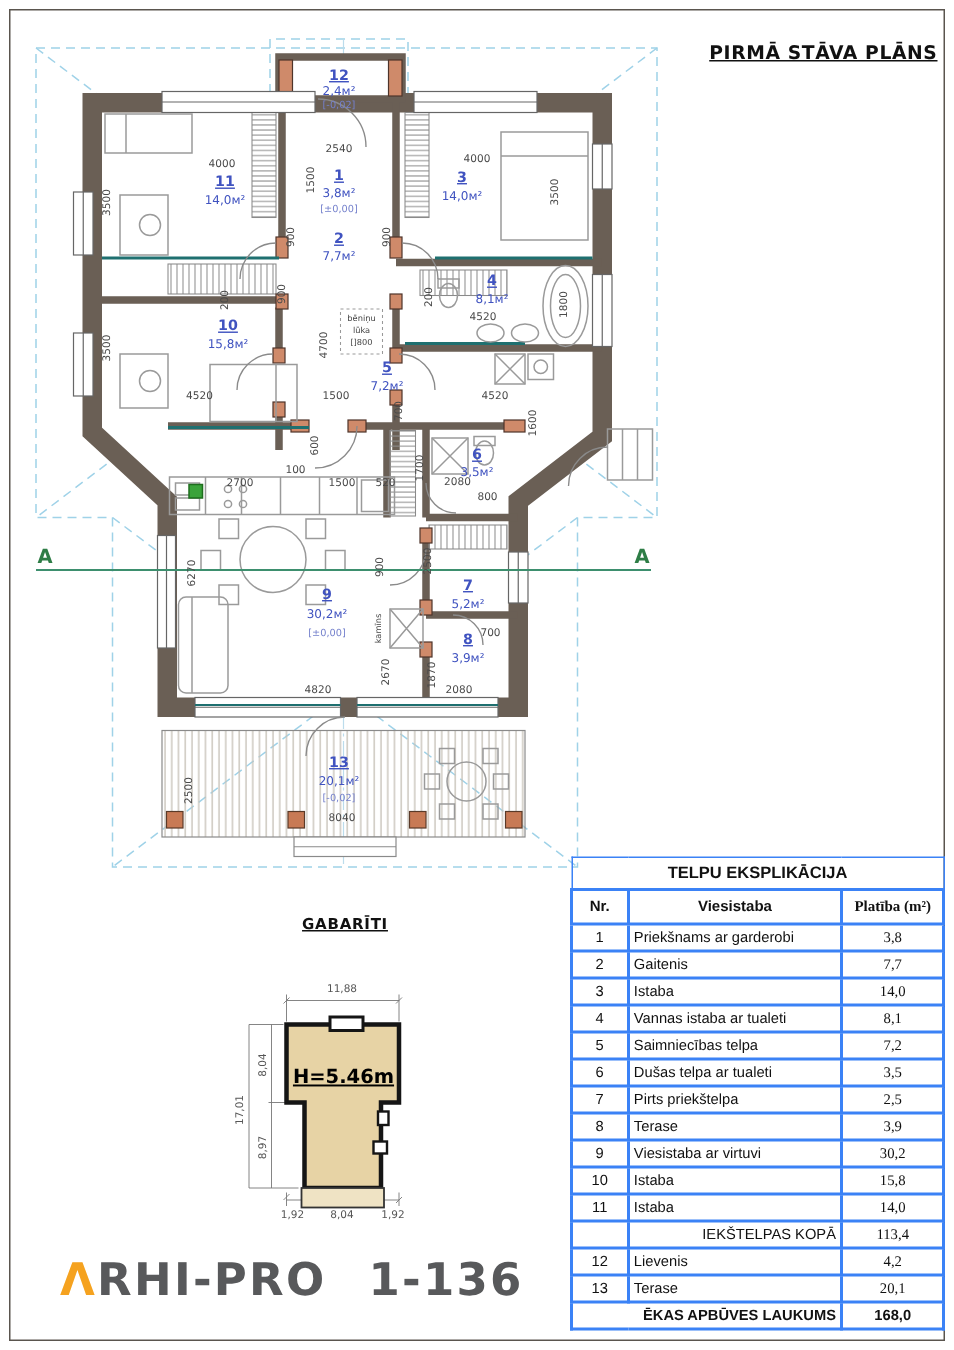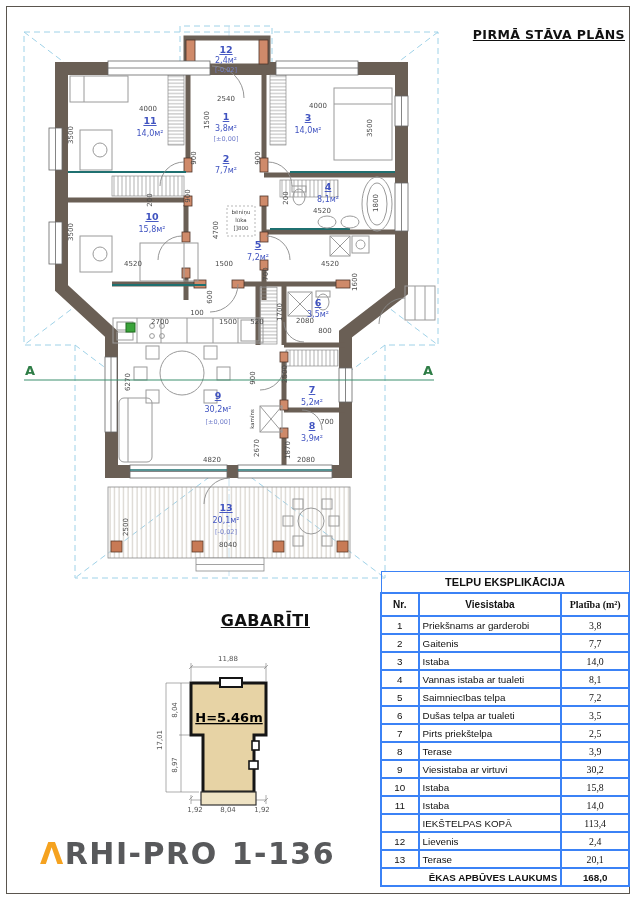--- a/index.html
+++ b/index.html
@@ -9,38 +9,38 @@
   
   svg text{font-family:"DejaVu Sans",sans-serif;}
   .dim{font-size:7px;fill:#4a4a4a;text-anchor:middle;}
   .rn{font-size:9.5px;font-weight:bold;fill:#4053c0;text-anchor:middle;text-decoration:underline;}
   .ra{font-size:8px;fill:#4053c0;text-anchor:middle;}
   .rl{font-size:6.5px;fill:#7480cc;text-anchor:middle;}
   .tiny{font-size:5.5px;fill:#444;text-anchor:middle;}
   .amark{font-size:13px;font-weight:bold;fill:#2e7d46;text-anchor:middle;}
   .furn{stroke:#9a9a9a;stroke-width:1;fill:none;}
   
-  .gab-title{position:absolute;left:150px;top:611px;width:160px;text-align:right;font-family:"DejaVu Sans",sans-serif;font-weight:bold;font-size:16px;letter-spacing:.5px;text-decoration:underline;}
+  .gab-title{position:absolute;left:150px;top:611px;width:160px;text-align:center;font-family:"DejaVu Sans",sans-serif;font-weight:bold;font-size:10px;letter-spacing:.5px;text-decoration:underline;}
   .gdim{font-size:7px;fill:#555;text-anchor:middle;}
   .gh{font-size:13px;font-weight:bold;fill:#000;text-anchor:middle;text-decoration:underline;}
   
   .expl{position:absolute;left:380px;top:571px;width:250px;border-collapse:collapse;font-size:9.8px;}
   .expl td{border:2px solid #3b82f6;height:16px;padding:0 3px;}
   .expl .ttl{font-weight:bold;font-size:11px;text-align:center;height:20px;border-width:1.5px;}
   .expl .hdr td{font-weight:bold;font-size:10px;text-align:center;height:21px;border-bottom-width:1.5px;}
   .expl .cnr{text-align:center;width:32px;}
   .expl .cnm{width:146px;}
   .expl .car{text-align:center;width:64px;font-family:Liberation Serif, serif;}
-  .expl .sub{}
+  .expl .sub{text-align:right;}
   .expl .tot{font-weight:bold;text-align:right;}
   .expl .totv{font-weight:bold;text-align:center;}
   
   .logo{position:absolute;left:40px;top:836px;font-family:"DejaVu Sans",sans-serif;font-weight:bold;font-size:30px;letter-spacing:1.5px;color:#58595b;}
   .logo .mark{color:#f5a21f;}
-  .logo .num{margin-left:14px;}
+  .logo .num{margin-left:28px;}
 </style>
 </head>
 <body>
 
 <div class="frame"></div>
 
 <div class="sheet-title">PIRMĀ STĀVA PLĀNS</div>
 
 <svg style="position:absolute;left:6px;top:18px;" width="440" height="580" viewBox="6 18 440 580">
   <defs>
@@ -394,21 +394,21 @@
         <td class="car">14,0</td>
       </tr>
   <tr>
         <td class="cnr"></td>
         <td class="cnm sub">IEKŠTELPAS KOPĀ</td>
         <td class="car">113,4</td>
       </tr>
   <tr>
         <td class="cnr">12</td>
         <td class="cnm">Lievenis</td>
-        <td class="car">2,4</td>
+        <td class="car">4,2</td>
       </tr>
   <tr>
         <td class="cnr">13</td>
         <td class="cnm">Terase</td>
         <td class="car">20,1</td>
       </tr>
   <tr>
         <td class="tot" colspan="2">ĒKAS APBŪVES LAUKUMS</td>
         <td class="totv">168,0</td>
       </tr>

